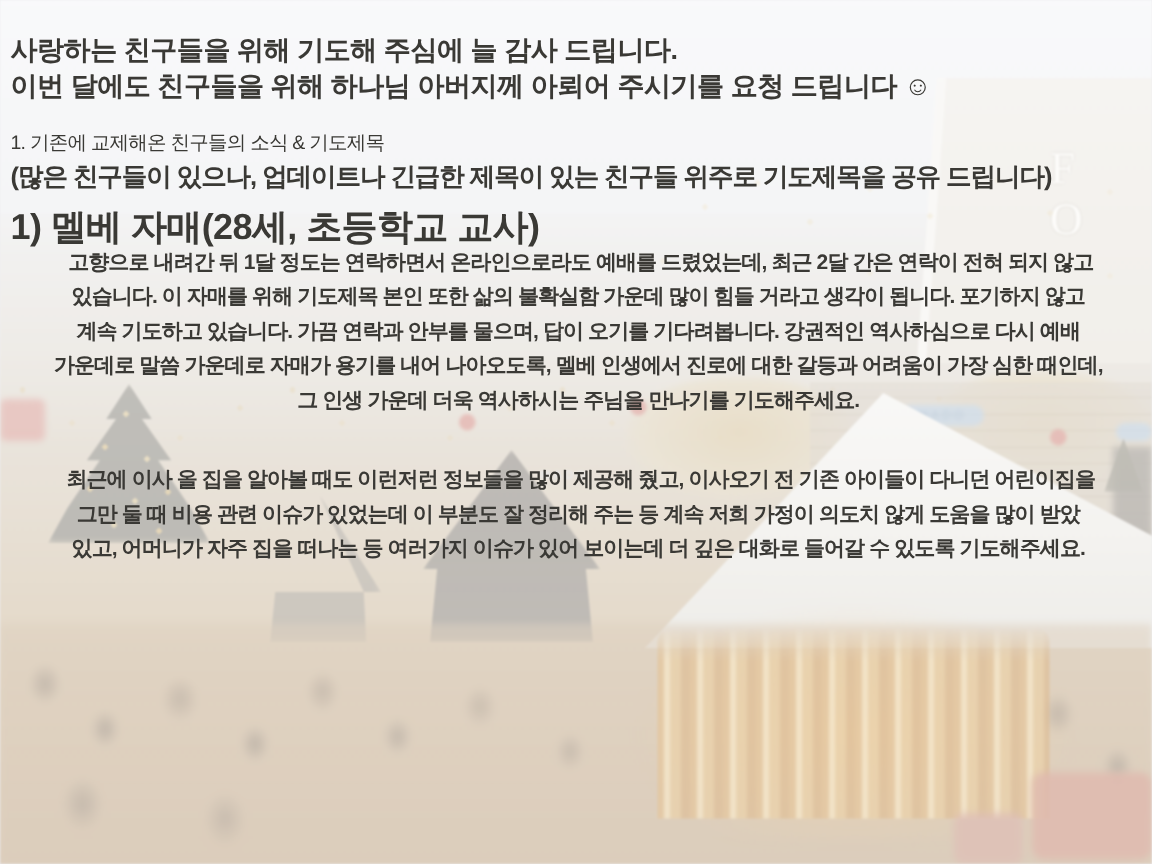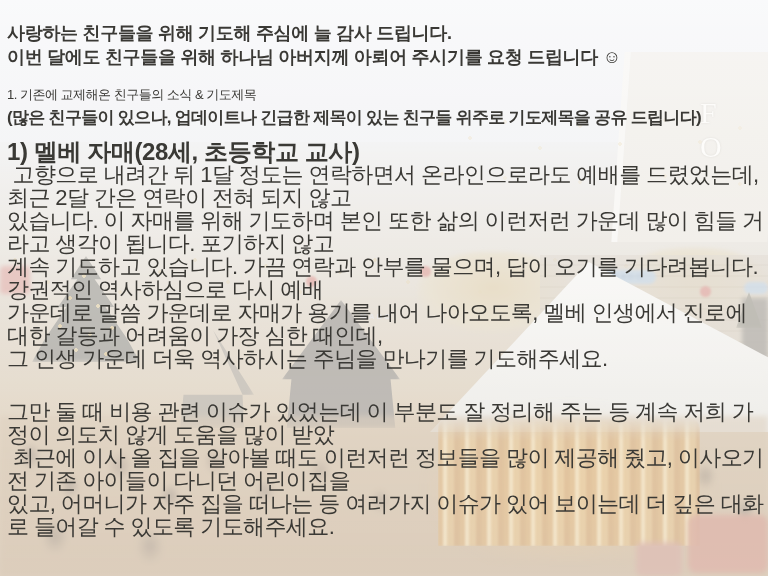--- a/index.html
+++ b/index.html
@@ -125,21 +125,21 @@
       rgba(255,255,255,.44) 50%, rgba(255,255,255,.40) 75%,
       rgba(255,255,255,.42) 100%);}
   
   .letter{position:absolute;left:7px;top:21px;width:757px;color:#3a3935;}
   .intro-line{font-size:18px;line-height:24px;font-weight:700;letter-spacing:-0.3px;white-space:pre-wrap;}
   .sec-head{margin-top:15px;}
   .sec-title{font-size:13px;line-height:22px;font-weight:400;letter-spacing:-0.5px;}
   .sec-note{font-size:17px;line-height:23px;font-weight:700;letter-spacing:-0.7px;}
   .friend{margin-top:0;}
   .friend-heading{font-size:24px;line-height:22px;font-weight:700;letter-spacing:-0.4px;}
-  .friend-line{font-size:22px;line-height:23px;font-weight:400;letter-spacing:-0.6px;white-space:pre-wrap;}
+  .friend-line{font-size:14px;line-height:23px;font-weight:700;letter-spacing:-0.6px;white-space:pre-wrap;text-align:center;}
   .mt-f1{margin-top:12px;}
   .mt-f2{margin-top:30px;}
 </style>
 </head>
 <body>
 
 <div class="bg">
   <div class="bg-base"></div>
   <div class="bg-topwall"></div>
   <div class="bg-storefront"></div>
@@ -179,25 +179,25 @@
   </div>
 
   <div class="sec-head">
     <div class="sec-title">1. 기존에 교제해온 친구들의 소식 &amp; 기도제목</div>
     <div class="sec-note">(많은 친구들이 있으나, 업데이트나 긴급한 제목이 있는 친구들 위주로 기도제목을 공유 드립니다)</div>
   </div>
 
   <div class="friend mt-f1">
     <div class="friend-heading">1) 멜베 자매(28세, 초등학교 교사)</div>
     <div class="friend-line"> 고향으로 내려간 뒤 1달 정도는 연락하면서 온라인으로라도 예배를 드렸었는데, 최근 2달 간은 연락이 전혀 되지 않고</div>
-    <div class="friend-line">있습니다. 이 자매를 위해 기도하며 본인 또한 삶의 이런저런 가운데 많이 힘들 거라고 생각이 됩니다. 포기하지 않고</div>
+    <div class="friend-line">있습니다. 이 자매를 위해 기도제목 본인 또한 삶의 불확실함 가운데 많이 힘들 거라고 생각이 됩니다. 포기하지 않고</div>
     <div class="friend-line">계속 기도하고 있습니다. 가끔 연락과 안부를 물으며, 답이 오기를 기다려봅니다. 강권적인 역사하심으로 다시 예배</div>
     <div class="friend-line">가운데로 말씀 가운데로 자매가 용기를 내어 나아오도록, 멜베 인생에서 진로에 대한 갈등과 어려움이 가장 심한 때인데,</div>
     <div class="friend-line">그 인생 가운데 더욱 역사하시는 주님을 만나기를 기도해주세요.</div>
   </div>
 
   <div class="friend mt-f2">
+    <div class="friend-line"> 최근에 이사 올 집을 알아볼 때도 이런저런 정보들을 많이 제공해 줬고, 이사오기 전 기존 아이들이 다니던 어린이집을</div>
     <div class="friend-line">그만 둘 때 비용 관련 이슈가 있었는데 이 부분도 잘 정리해 주는 등 계속 저희 가정이 의도치 않게 도움을 많이 받았</div>
-    <div class="friend-line"> 최근에 이사 올 집을 알아볼 때도 이런저런 정보들을 많이 제공해 줬고, 이사오기 전 기존 아이들이 다니던 어린이집을</div>
     <div class="friend-line">있고, 어머니가 자주 집을 떠나는 등 여러가지 이슈가 있어 보이는데 더 깊은 대화로 들어갈 수 있도록 기도해주세요.</div>
   </div>
 
 </div>
 
 </body></html>

